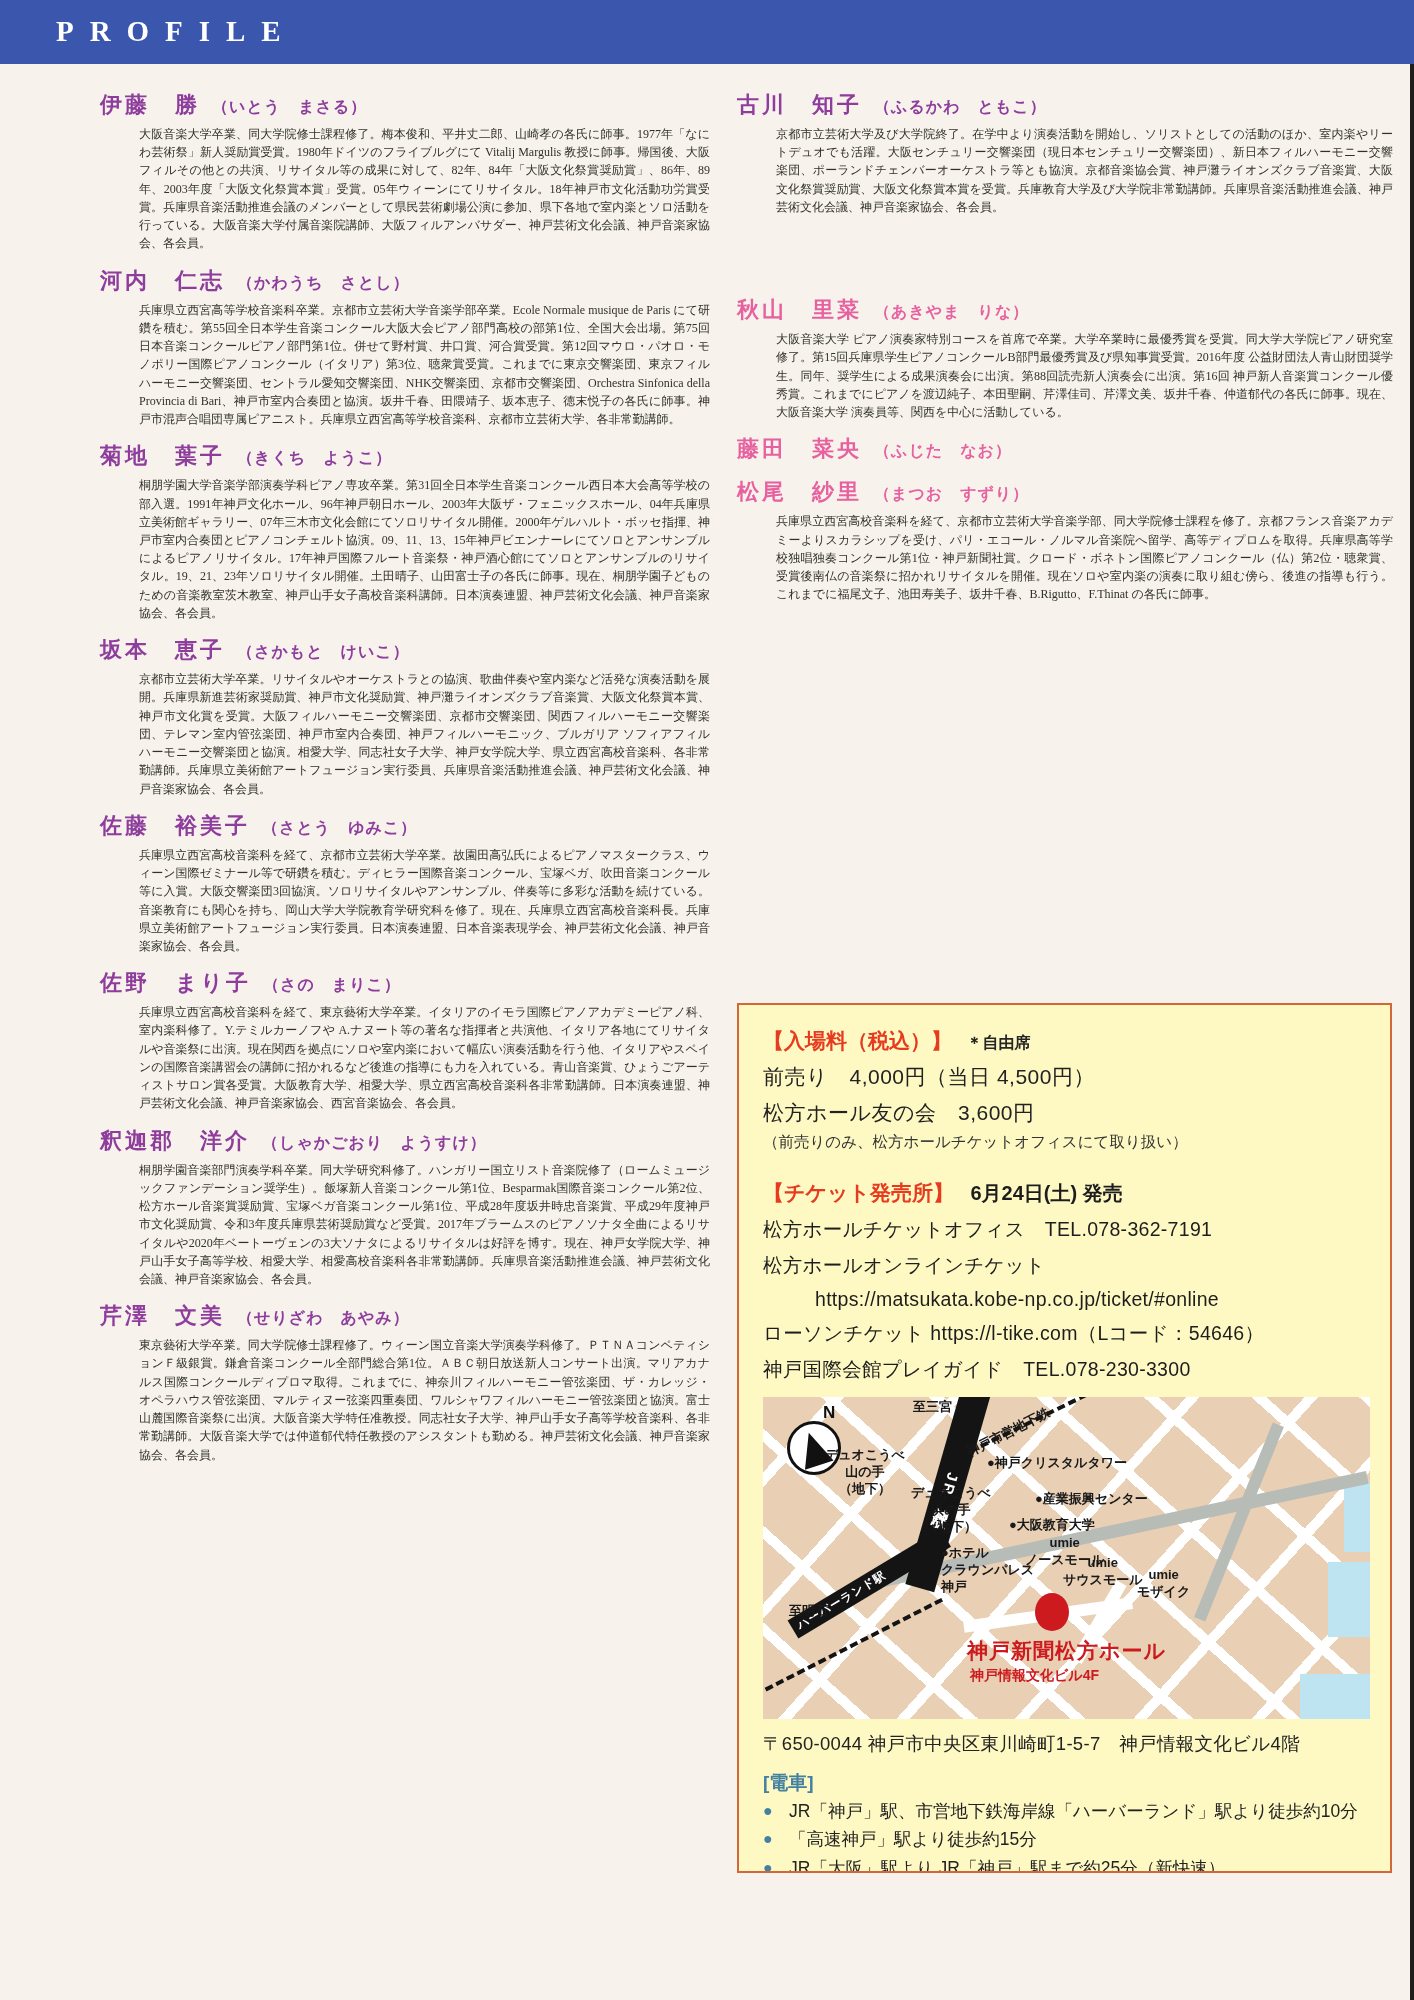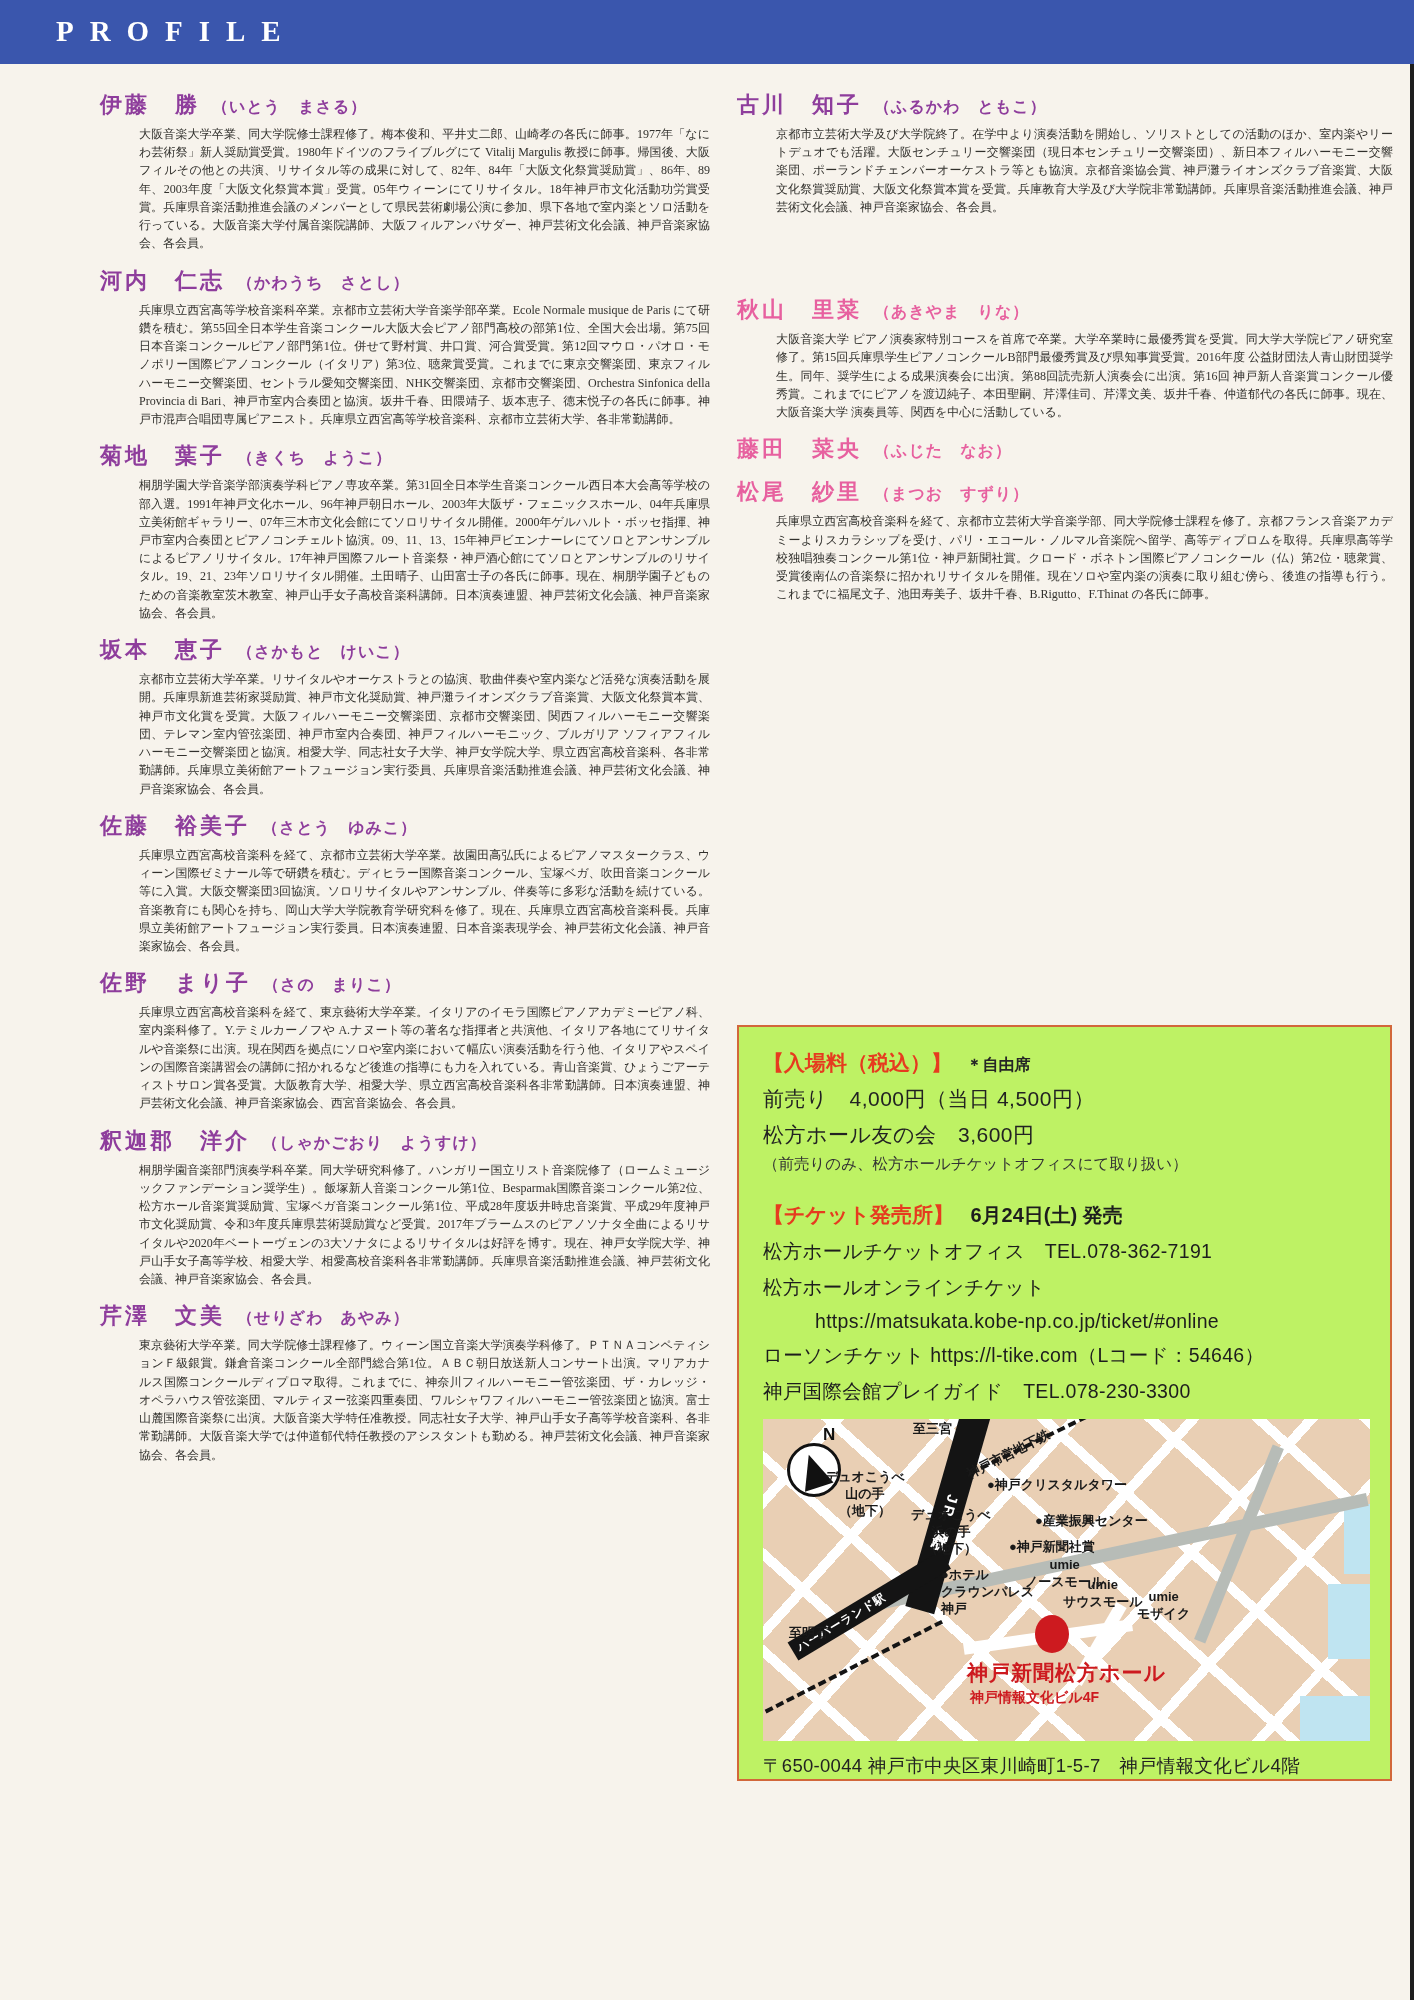--- a/index.html
+++ b/index.html
@@ -27,23 +27,23 @@
   .bio {
     font-family:"Liberation Serif","DejaVu Serif",serif;
     font-size:12px; line-height:1.52; color:var(--ink,#31302c);
     text-align:justify;
     margin-left:39px;
   }
   .spacer-lg { height:66px; }
 
   
   .ticket-box {
-    position:absolute; left:737px; top:1003px; width:655px; height:756px;
-    background:#bef264; border:2px solid var(--box-border,#d2673a);
-    padding:22px 22px 16px 24px; overflow:hidden;margin-top:22px;
+    position:absolute; left:737px; top:1003px; width:655px; height:870px;
+    background:#fef9c3; border:2px solid var(--box-border,#d2673a);
+    padding:22px 22px 16px 24px; overflow:hidden;
   }
   .red-h { color:var(--accent-red,#e63b1f); font-size:21px; font-weight:bold; }
   .note-inline { font-size:16px; color:#262626; font-weight:bold; margin-left:10px; }
   .price-line { font-size:21px; color:#222; margin-top:8px; letter-spacing:0.5px; }
   .small-note { font-size:15.5px; color:#333; margin-top:5px; }
   .sales { margin-top:26px; }
   .sales-date { font-size:20px; font-weight:bold; color:#1d1d1d; margin-left:12px; }
   .sales-line { font-size:19.5px; color:#1d1d1d; margin-top:9px; letter-spacing:0.3px; }
   .url-indent { padding-left:52px; }
 
@@ -199,21 +199,21 @@
       <div class="mlbl" style="left:150px; top:2px;">至三宮</div>
       <div class="mlbl rot" style="left:205px; top:48px;">神戸市営地下鉄</div>
       <div class="mlbl ctr" style="left:62px;  top:50px;">デュオこうべ
 山の手
 （地下）</div>
       <div class="mlbl ctr" style="left:148px; top:88px;">デュオこうべ
 浜の手
 （地下）</div>
       <div class="mlbl" style="left:224px; top:58px;">●神戸クリスタルタワー</div>
       <div class="mlbl" style="left:272px; top:94px;">●産業振興センター</div>
-      <div class="mlbl" style="left:246px; top:120px;">●神戸新聞社賞</div>
+      <div class="mlbl" style="left:246px; top:120px;">●大阪教育大学</div>
       <div class="mlbl ctr" style="left:262px; top:138px;">umie
 ノースモール</div>
       <div class="mlbl" style="left:178px; top:148px;">●ホテル
 クラウンパレス
 神戸</div>
       <div class="mlbl ctr" style="left:300px; top:158px;">umie
 サウスモール</div>
       <div class="mlbl ctr" style="left:374px; top:170px;">umie
 モザイク</div>
       <div class="mlbl" style="left:26px; top:206px;">至明石</div>

